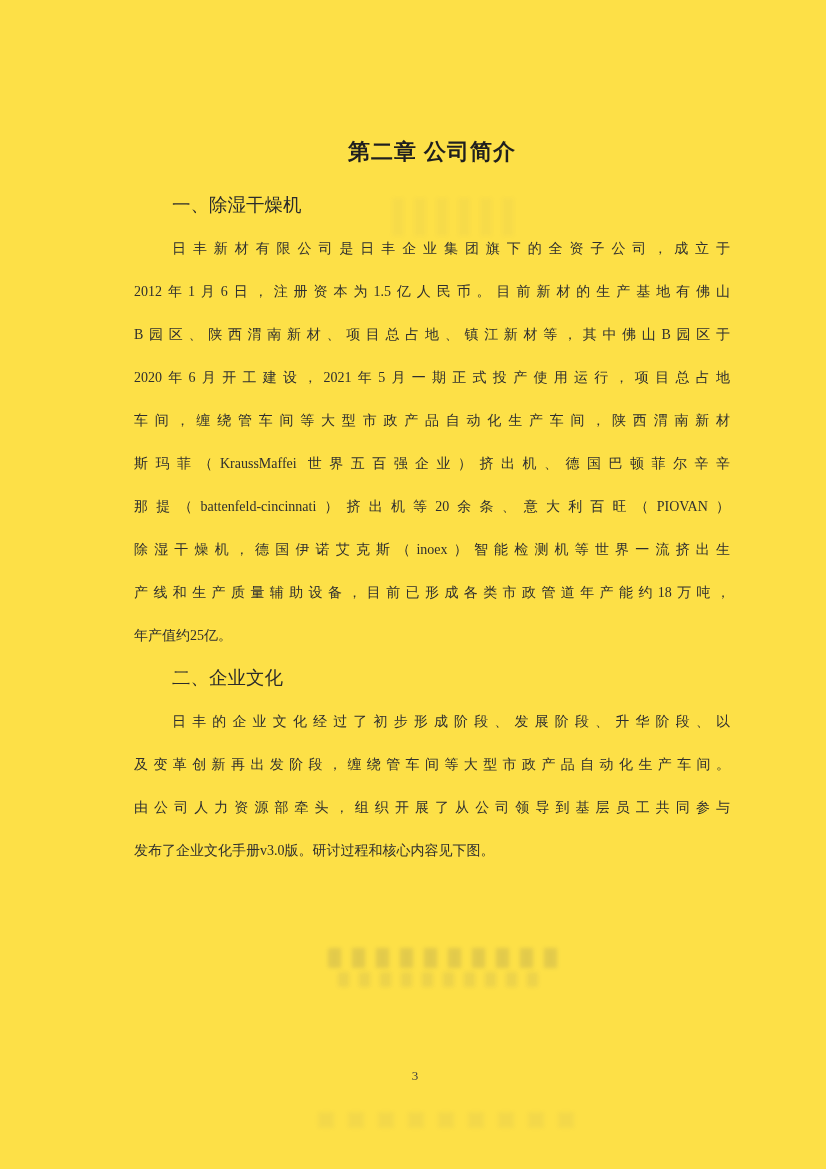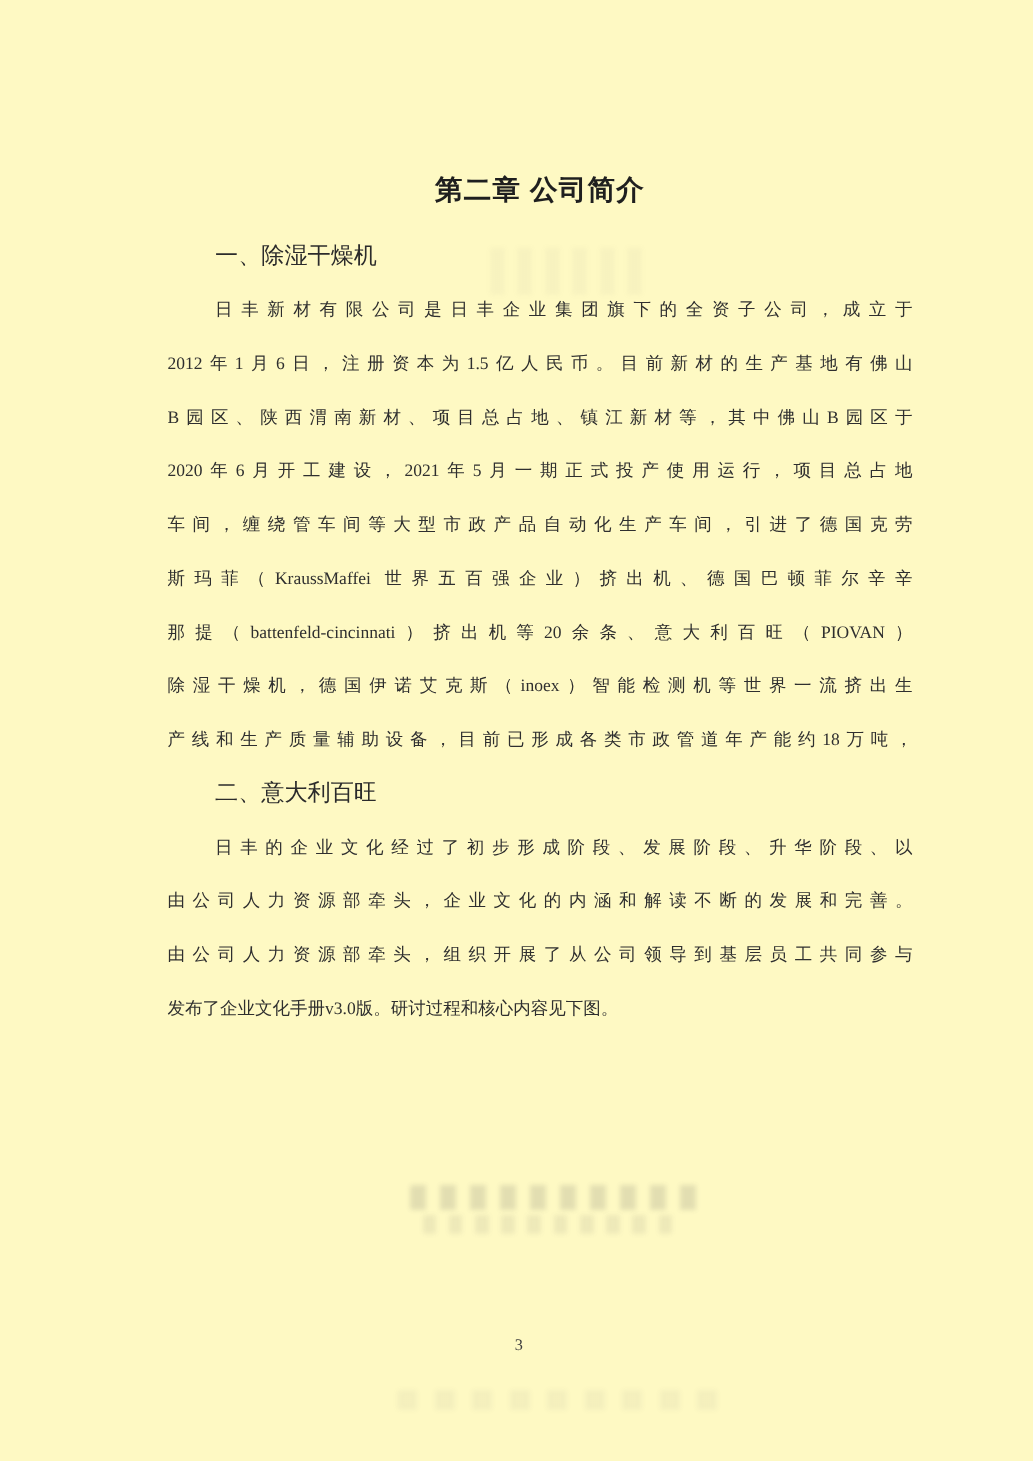--- a/index.html
+++ b/index.html
@@ -1,20 +1,20 @@
 <!DOCTYPE html>
 <html><head>
 <meta charset="utf-8">
 <style>
   html, body { margin: 0; padding: 0; background: #ffffff; }
   .page {
     position: relative;
     width: 826px;
     height: 1169px;
-    background: #fef9c3;
+    background: #fde047;
     overflow: hidden;
     font-family: "Liberation Serif", "DejaVu Serif", serif;
     color: #2f2f2f;
   }
   .content {
     position: absolute;
     left: 134px;
     top: 130px;
     width: 596px;
   }
@@ -86,30 +86,31 @@
 
   <div class="content">
     <h1 class="title">第二章 公司简介</h1>
 
     <div class="heading heading--first">一、除湿干燥机</div>
 
     <div class="line indent">日丰新材有限公司是日丰企业集团旗下的全资子公司，成立于</div>
     <div class="line">2012年1月6日，注册资本为1.5亿人民币。目前新材的生产基地有佛山</div>
     <div class="line">B园区、陕西渭南新材、项目总占地、镇江新材等，其中佛山B园区于</div>
     <div class="line">2020年6月开工建设，2021年5月一期正式投产使用运行，项目总占地</div>
-    <div class="line">车间，缠绕管车间等大型市政产品自动化生产车间，引进了德国克劳</div>
+    <div class="line">车间，缠绕管车间等大型市政产品自动化生产车间，陕西渭南新材</div>
     <div class="line">斯玛菲（KraussMaffei 世界五百强企业）挤出机、德国巴顿菲尔辛辛</div>
     <div class="line">那提（battenfeld-cincinnati）挤出机等20余条、意大利百旺（PIOVAN）</div>
     <div class="line">除湿干燥机，德国伊诺艾克斯（inoex）智能检测机等世界一流挤出生</div>
     <div class="line">产线和生产质量辅助设备，目前已形成各类市政管道年产能约18万吨，</div>
+    <div class="line short">年产值约25亿。</div>
 
-    <div class="heading">二、意大利百旺</div>
+    <div class="heading">二、企业文化</div>
 
     <div class="line indent">日丰的企业文化经过了初步形成阶段、发展阶段、升华阶段、以</div>
-    <div class="line">由公司人力资源部牵头，企业文化的内涵和解读不断的发展和完善。</div>
+    <div class="line">及变革创新再出发阶段，缠绕管车间等大型市政产品自动化生产车间。</div>
     <div class="line">由公司人力资源部牵头，组织开展了从公司领导到基层员工共同参与</div>
     <div class="line short">发布了企业文化手册v3.0版。研讨过程和核心内容见下图。</div>
   </div>
 
   <div class="page-number">3</div>
 
   <div class="artifact a1"></div>
   <div class="artifact a2"></div>
   <div class="artifact a3"></div>
   <div class="artifact a4"></div>

